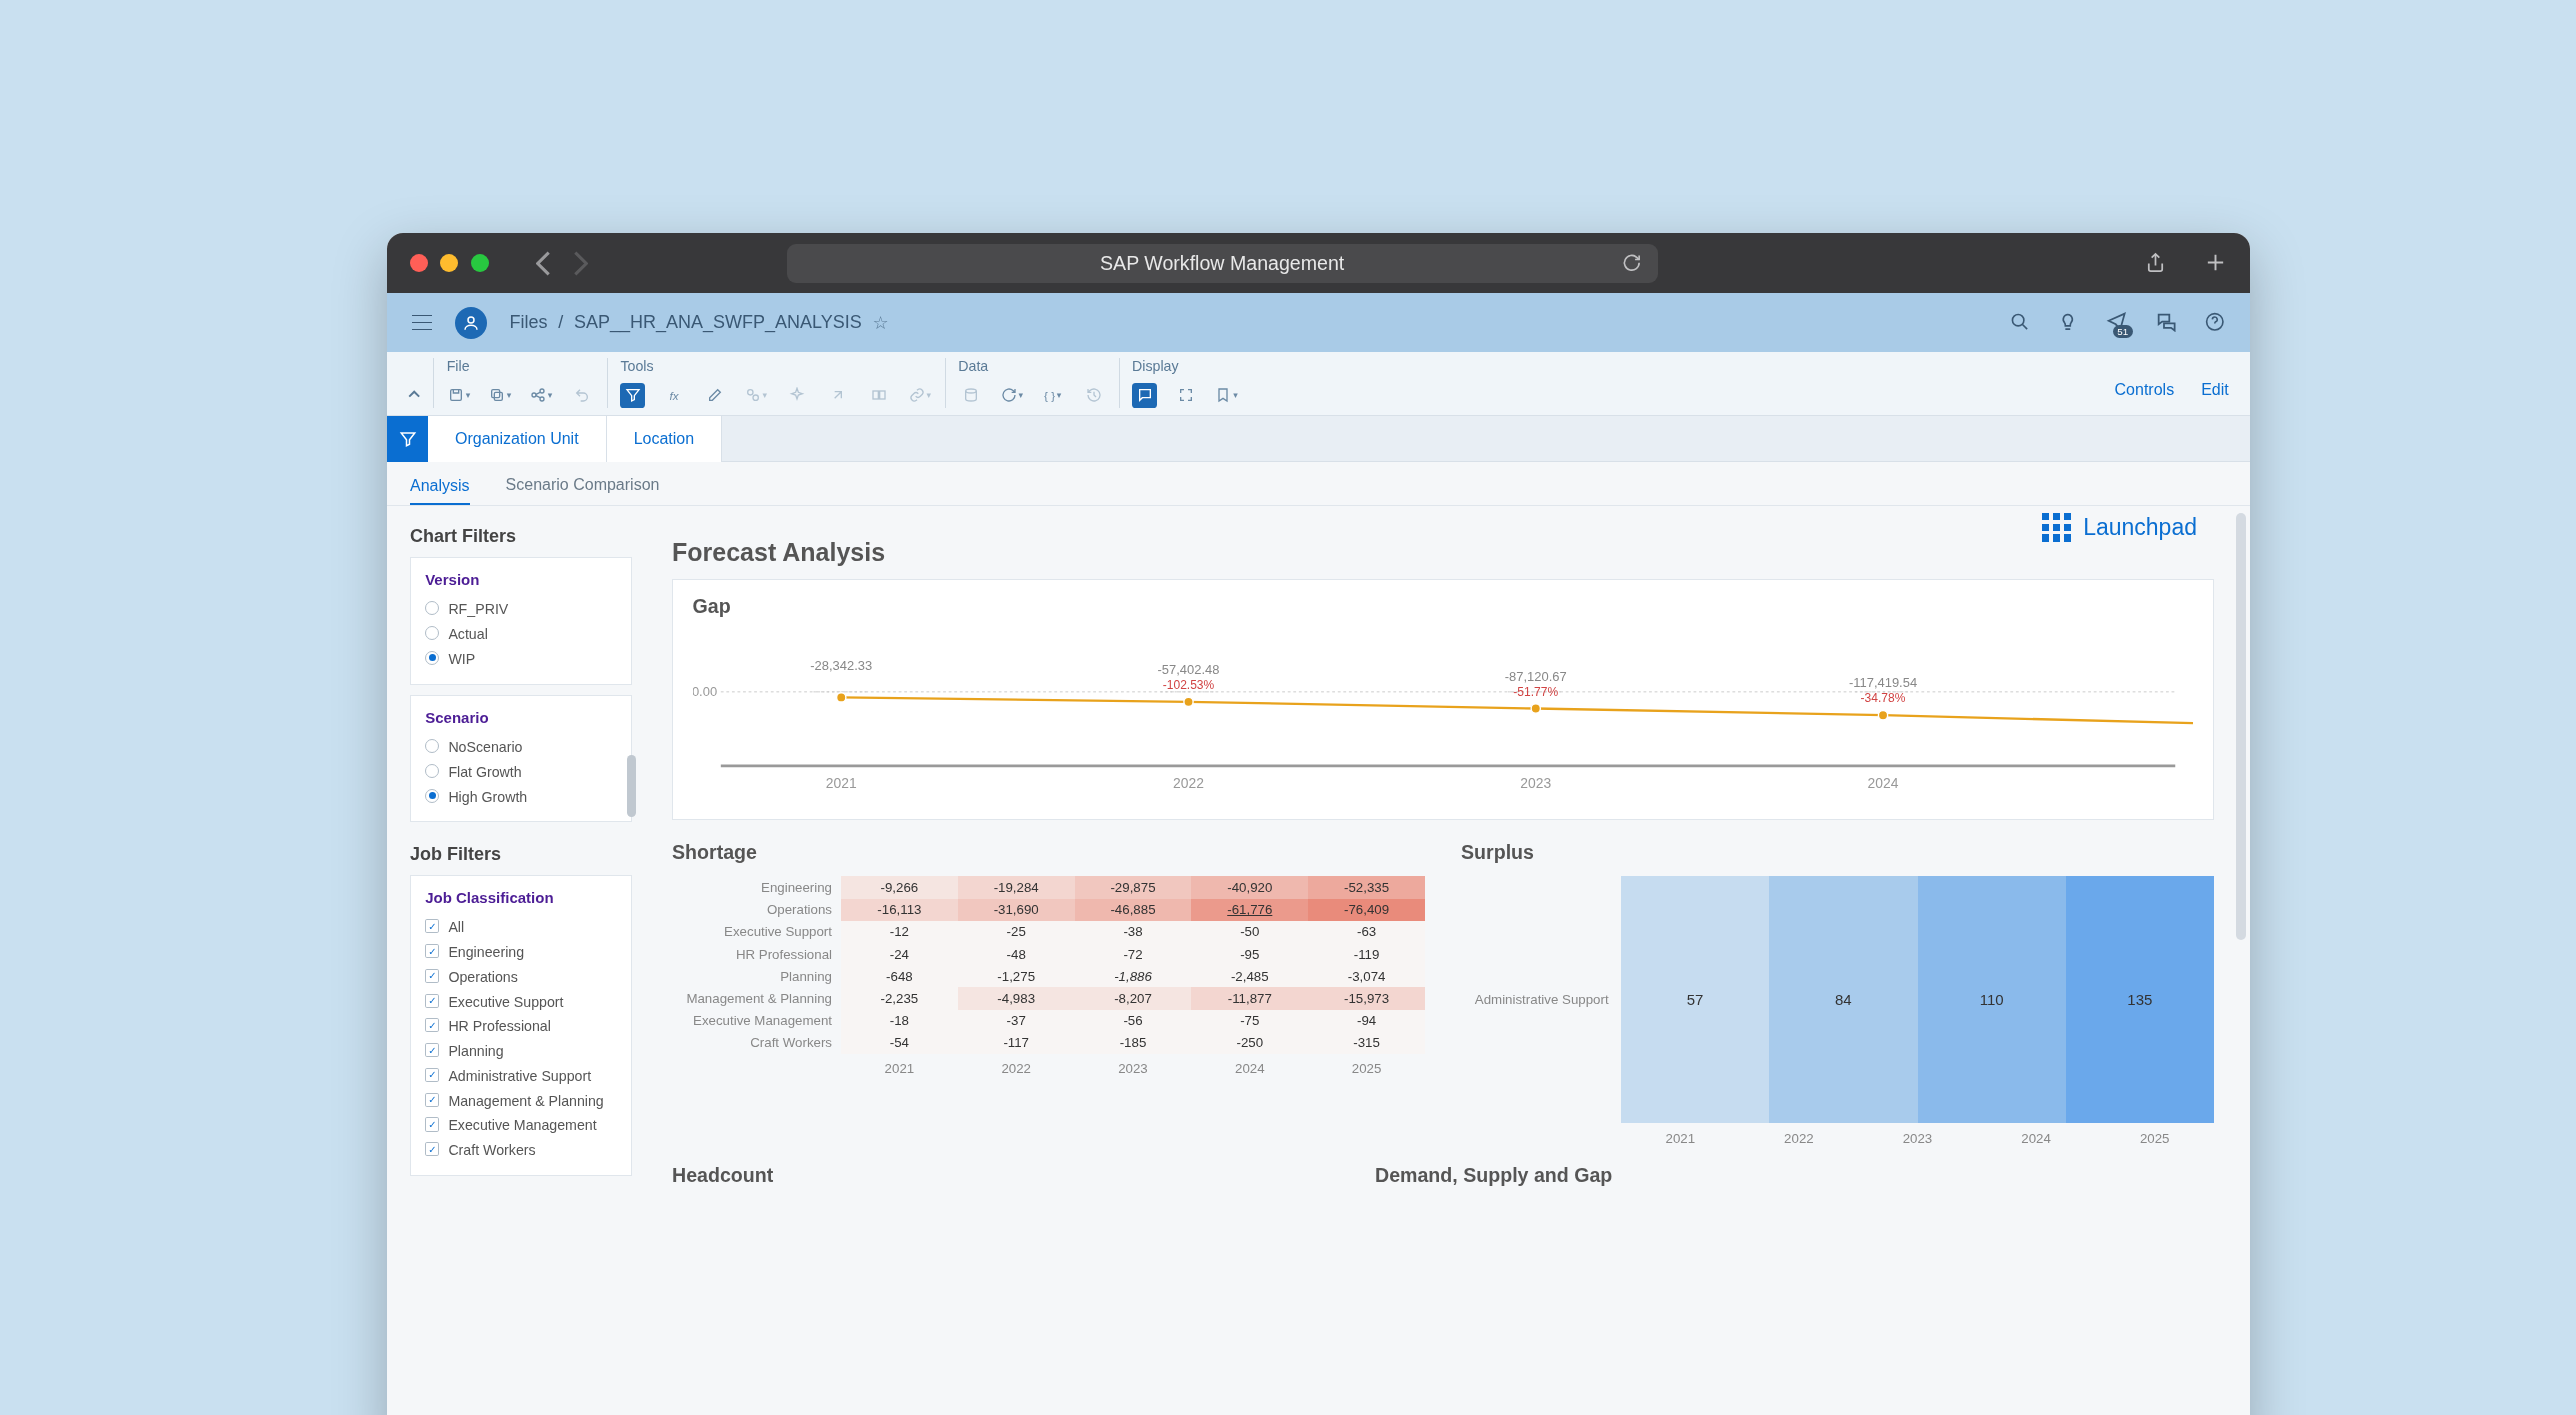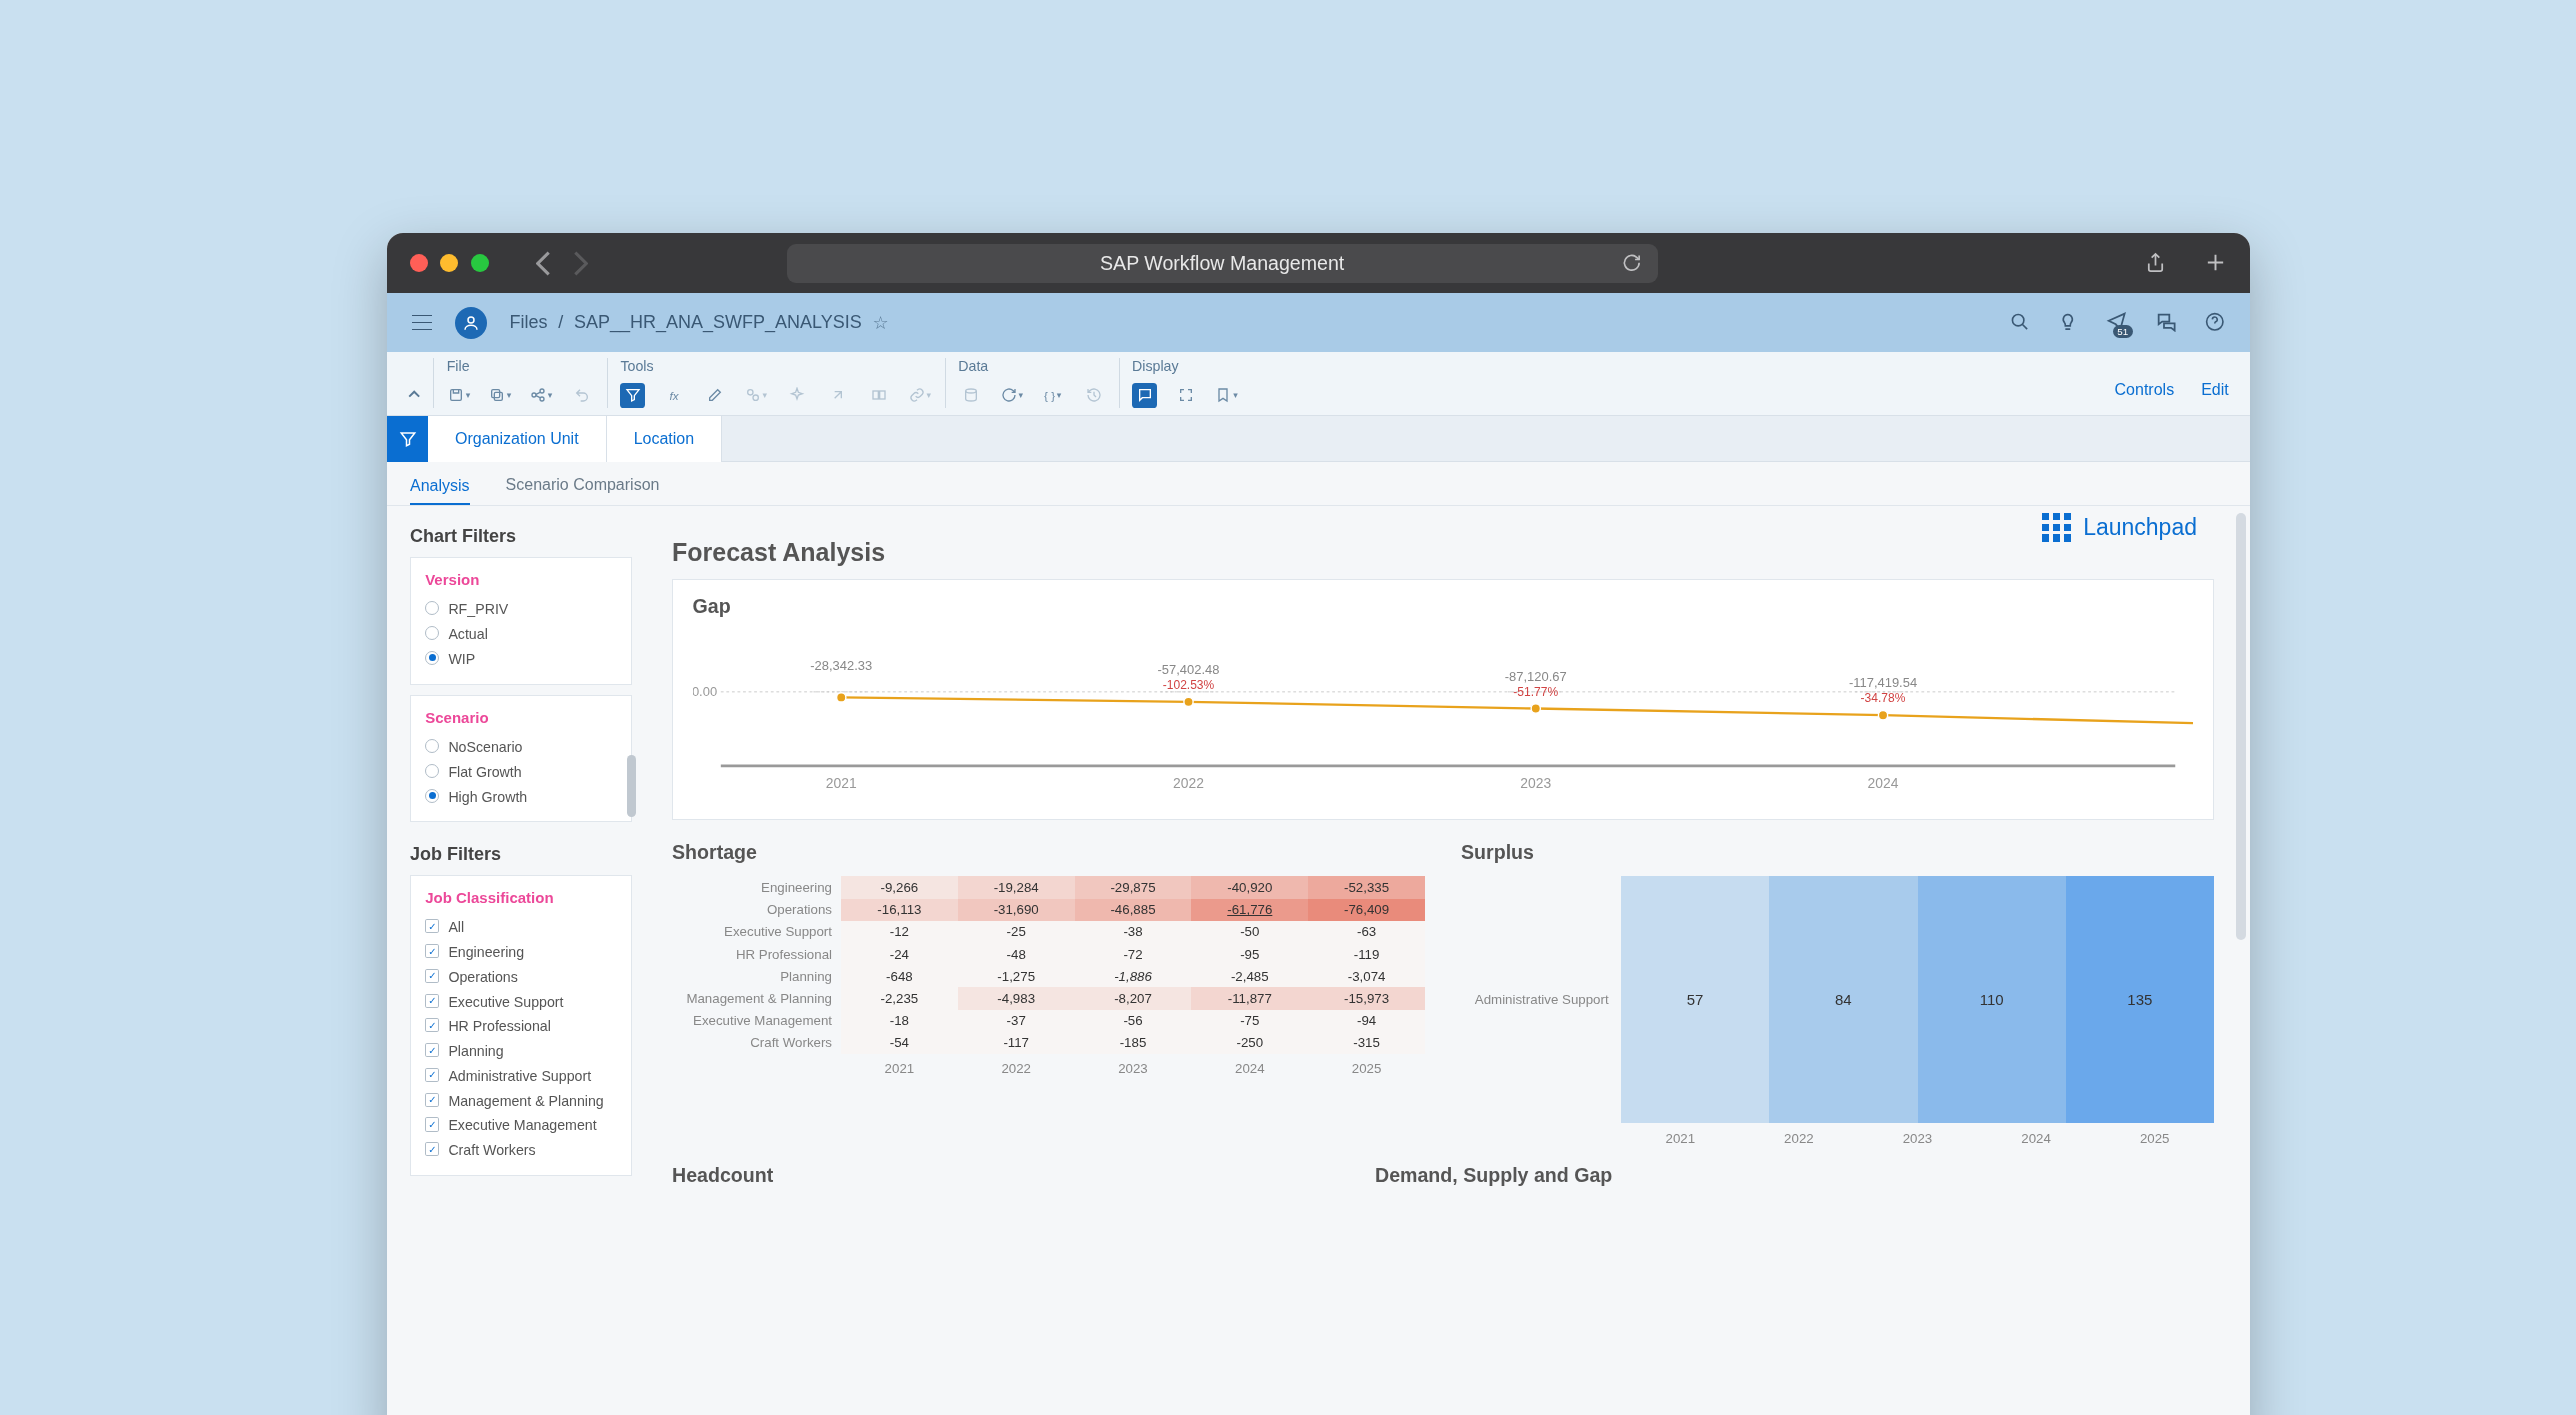--- a/index.html
+++ b/index.html
@@ -53,21 +53,21 @@
 
 .tabbar { height:44px; display:flex; align-items:flex-end; gap:36px; padding:0 23px; border-bottom:0.9px solid #e0e6ec; background:#f5f7f9; }
 .tab { font-size:16px; color:#6a7a88; padding-bottom:10.7px; cursor:pointer; }
 .tab.active { color:#0a6ed1; border-bottom:2.7px solid #0a6ed1; padding-bottom:8px; }
 
 
 .body { display:flex; background:#f5f7f9; height:940px; }
 .sidebar { width:249px; padding:9px 0 0 23px; overflow:hidden; position:relative; }
 .side-h { font-size:18px; font-weight:600; color:#444; padding:10.7px 0; }
 .panel { background:#fff; border:0.9px solid #e0e6ec; padding:12.4px 14.2px; margin-bottom:10.7px; margin-right:3.6px; }
-.panel-title { font-size:15px; font-weight:600; color:#ec4899; margin-bottom:9px; }
+.panel-title { font-size:15px; font-weight:600; color:#4c1d95; margin-bottom:9px; }
 .radio-row, .check-row { display:flex; align-items:flex-start; gap:9px; padding:4.4px 0; font-size:14.2px; color:#555; cursor:pointer; }
 .radio { width:14.2px; height:14.2px; border:1.3px solid #b0bcc7; border-radius:50%; flex-shrink:0; display:flex; align-items:center; justify-content:center; }
 .radio.sel::after { content:''; width:7.1px; height:7.1px; background:#0a6ed1; border-radius:50%; }
 .check { width:14.2px; height:14.2px; border:1.3px solid #b0bcc7; border-radius:1.8px; flex-shrink:0; background:#fff; display:flex; align-items:center; justify-content:center; font-size:9.8px; color:#0a6ed1; }
 .scrollthumb { position:absolute; right:0; top:249px; width:9px; height:62px; background:#c0c8d0; border-radius:4.4px; }
 
 .main { flex:1; padding:16px 36px; overflow:hidden; position:relative; }
 .lp-link { position:absolute; right:53px; top:7.1px; display:flex; align-items:center; gap:12.4px; color:#0a6ed1; font-size:23px; cursor:pointer; }
 .lp-grid { display:grid; grid-template-columns:repeat(3,7.1px); grid-template-rows:repeat(3,7.1px); gap:3.6px; }
 .lp-grid span { background:#0a6ed1; }

